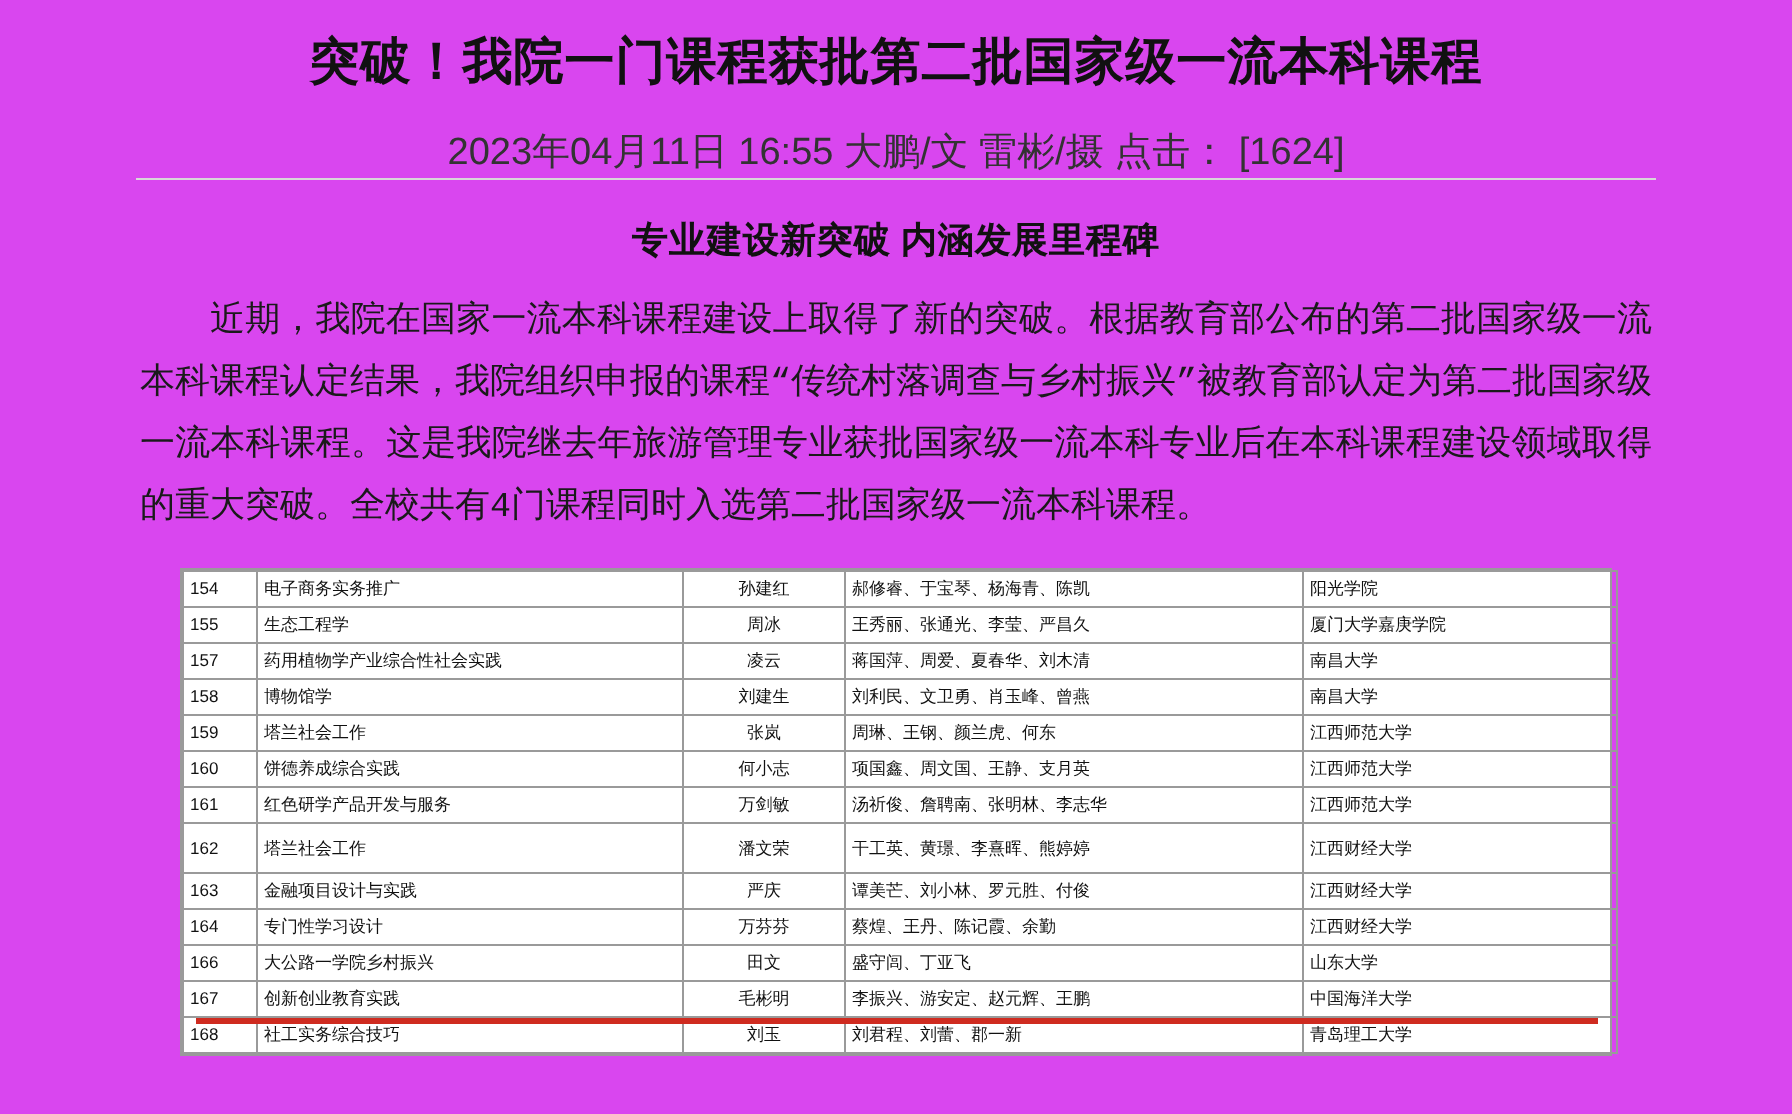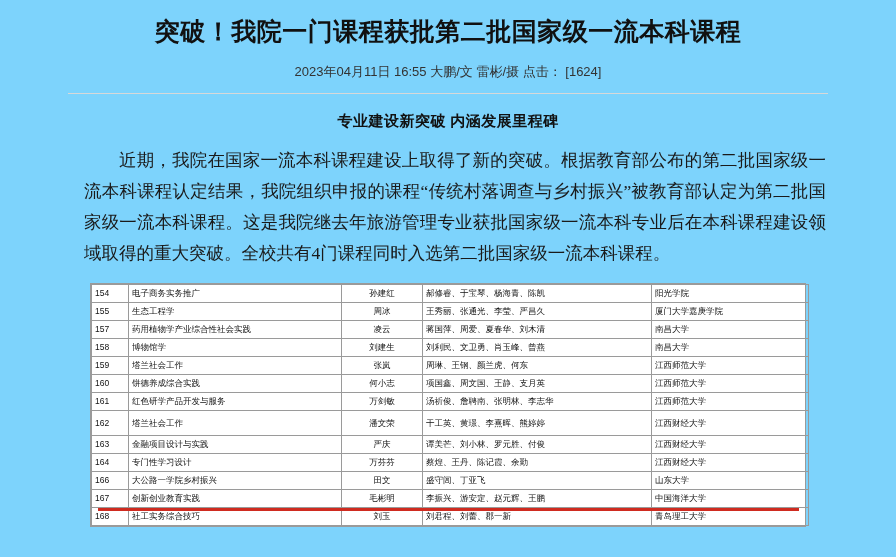--- a/index.html
+++ b/index.html
@@ -11,69 +11,67 @@
     width: 896px;
     height: 557px;
     font-family: "Liberation Sans", sans-serif;
     color: #000;
     overflow: hidden;
   }
   .page {
     width: 896px;
     height: 557px;
     position: relative;
-    background: #7dd3fc;
+    background: #d946ef;
   }
   .article {
     width: 760px;
     margin: 0 auto;
     padding-top: 14px;
   }
   .headline {
     font-family: "Liberation Serif", serif;
     font-size: 25px;
     font-weight: bold;
     text-align: center;
     letter-spacing: 0.5px;
     color: #111;
     line-height: 1.3;
     margin: 0;
     padding: 2px 0 14px 0;
   }
   .meta-row {
     text-align: center;
-    font-size: 13px;
+    font-size: 19px;
     color: #333;
     font-family: "Liberation Sans", sans-serif;
-    padding-bottom: 12px;
   }
   .meta-row span { white-space: pre; }
   .divider {
     border: none;
     border-top: 1px solid #d8d8d8;
     margin: 0 0 16px 0;
   }
   .subtitle {
     font-family: "Liberation Serif", serif;
-    font-size: 15px;
+    font-size: 18px;
     font-weight: bold;
     text-align: center;
     color: #111;
     padding: 2px 0 14px 0;
     letter-spacing: 0.5px;
   }
   .body-text {
-    font-family: Liberation Serif, serif;
+    font-family: Liberation Mono, monospace;
     font-size: 17.5px;
     line-height: 1.78;
     color: #1a1a1a;
     text-align: justify;
     text-indent: 2em;
     padding: 0 2px 14px 2px;
-    margin-left: 14px;
   }
   .table-wrap {
     width: 714px;
     margin: 0 auto;
     position: relative;
     border: 1px solid #9a9a9a;
     background: #fff;
   }
   table.reg {
     border-collapse: collapse;

